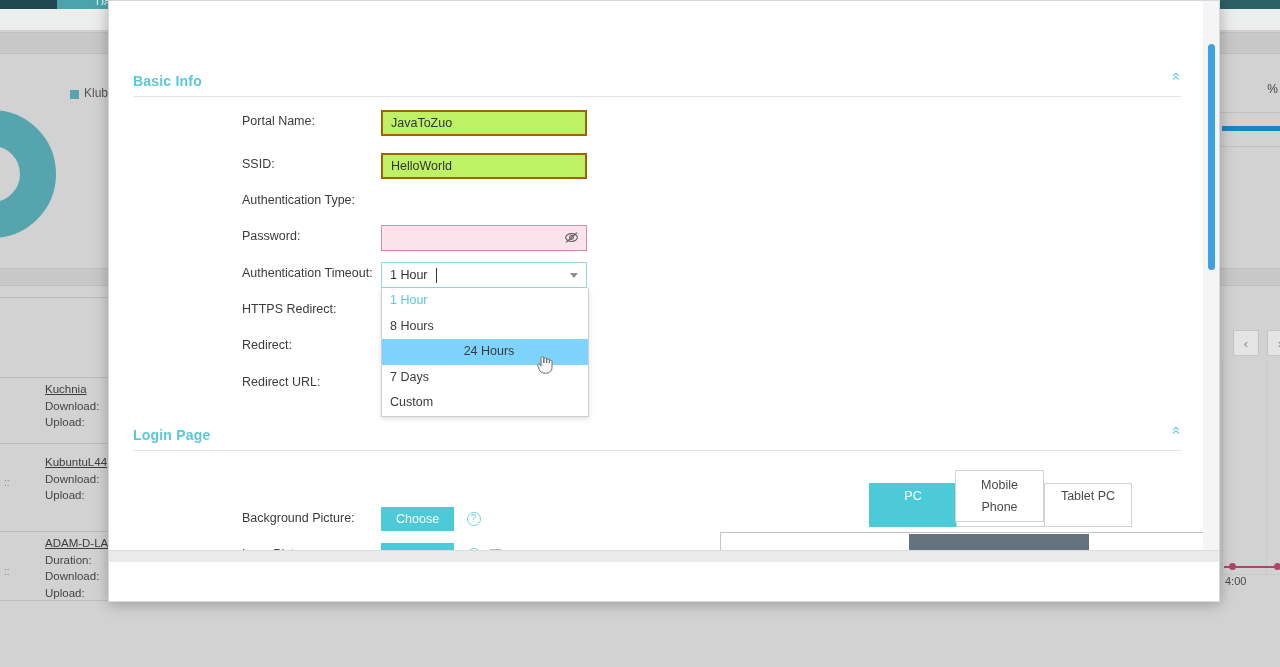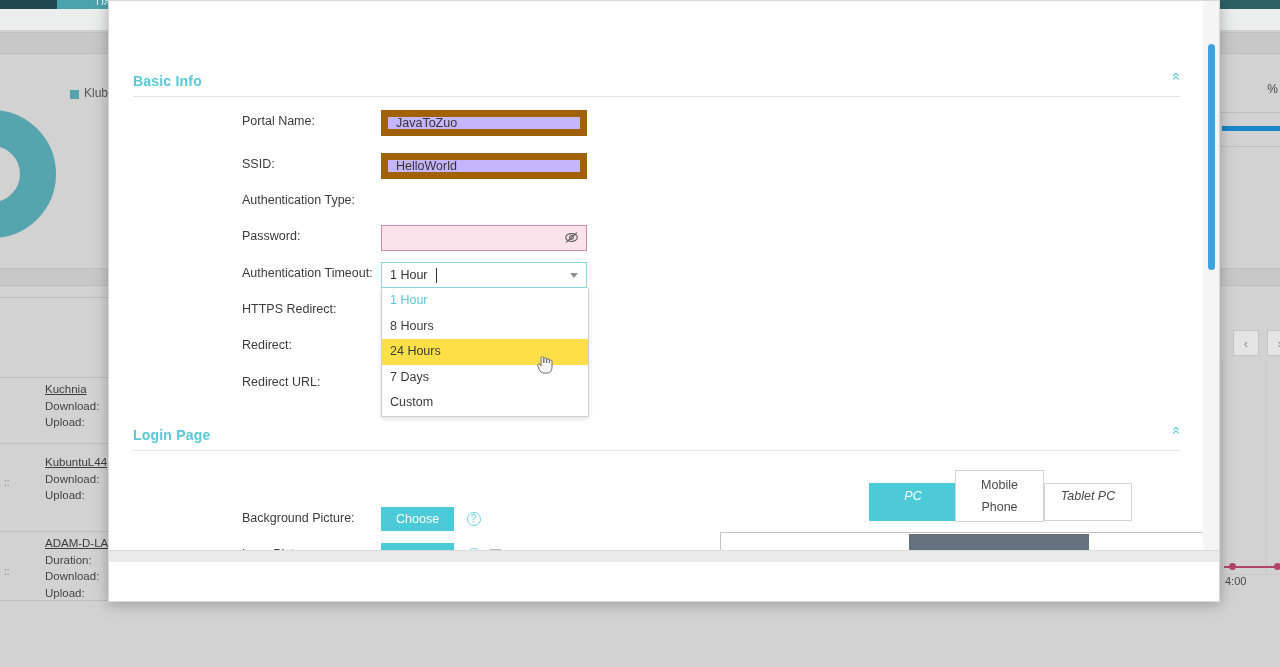--- a/index.html
+++ b/index.html
@@ -153,21 +153,21 @@
   
   .frow { position: absolute; left: 0; width: 100%; height: 26px; }
   .flabel {
     position: absolute; left: 133px; top: 4px;
     font-size: 12.5px; color: #3b3b3b; white-space: nowrap;
   }
   .fctl { position: absolute; left: 272px; top: 0; }
 
   .txt-input {
     width: 206px; height: 26px;
-    border: 7px solid #a16207; background: #c4b5fd;
+    border: 2px solid #a16207; background: #bef264;
     font-size: 12.5px; color: #333;
     padding: 0 8px; outline: none;
     font-family: "Liberation Sans", sans-serif;
   }
   .txt-input.error {
     border: 1px solid #d98aa8; background: #fbe3ec;
   }
   .eye-icon {
     position: absolute; right: 8px; top: 5px;
     width: 15px; height: 15px; color: #6f6f6f;
@@ -196,21 +196,21 @@
     width: 208px; background: #fff;
     border: 1px solid #cfcfcf; border-top: none;
     box-shadow: 0 2px 5px rgba(0,0,0,0.12);
     z-index: 40;
   }
   .dd-item {
     height: 25.6px; line-height: 25.6px;
     padding-left: 8px; font-size: 12.5px; color: #3b3b3b; cursor: pointer;
   }
   .dd-item.selected { color: #5bc8d8; }
-  .dd-item.hover { background: #fde047; }
+  .dd-item.hover { background: #7dd3fc; text-align: center; }
 
   
   .radio-wrap {
     position: absolute; top: 3px; display: flex; align-items: center; cursor: pointer;
   }
   .radio {
     width: 11px; height: 11px; border-radius: 50%;
     border: 1px solid #b6b6b6; background: #fff;
     display: inline-block; position: relative;
   }
@@ -236,23 +236,23 @@
   .mini-icon {
     display: inline-block; width: 11px; height: 11px;
     border: 1px solid #b9b9b9; color: #9a9a9a;
     font-size: 8px; line-height: 9px; text-align: center;
     vertical-align: middle;
   }
 
   
   .dev-tabs { position: absolute; left: 761px; top: 482px; display: flex; }
   .dev-tab {
-    width: 88px; height: 38px; line-height: 24px; text-align: center;
+    width: 88px; height: 44px; line-height: 24px; text-align: center;
     font-size: 12.5px; color: #4a4a4a; background: #fff;
-    border: 1px solid #d3d3d3; margin-left: -1px; cursor: pointer; font-style: italic;
+    border: 1px solid #d3d3d3; margin-left: -1px; cursor: pointer;
   }
   .dev-tab.active {
     background: #4ccad8; color: #ffffff; border-color: #4ccad8;
   }
   .dev-tab-2line {
     position: absolute; left: 846px; top: 469px;
     width: 89px; height: 52px;
     background: #fff; border: 1px solid #d3d3d3;
     font-size: 12.5px; color: #4a4a4a; text-align: center;
     cursor: pointer; z-index: 10;

